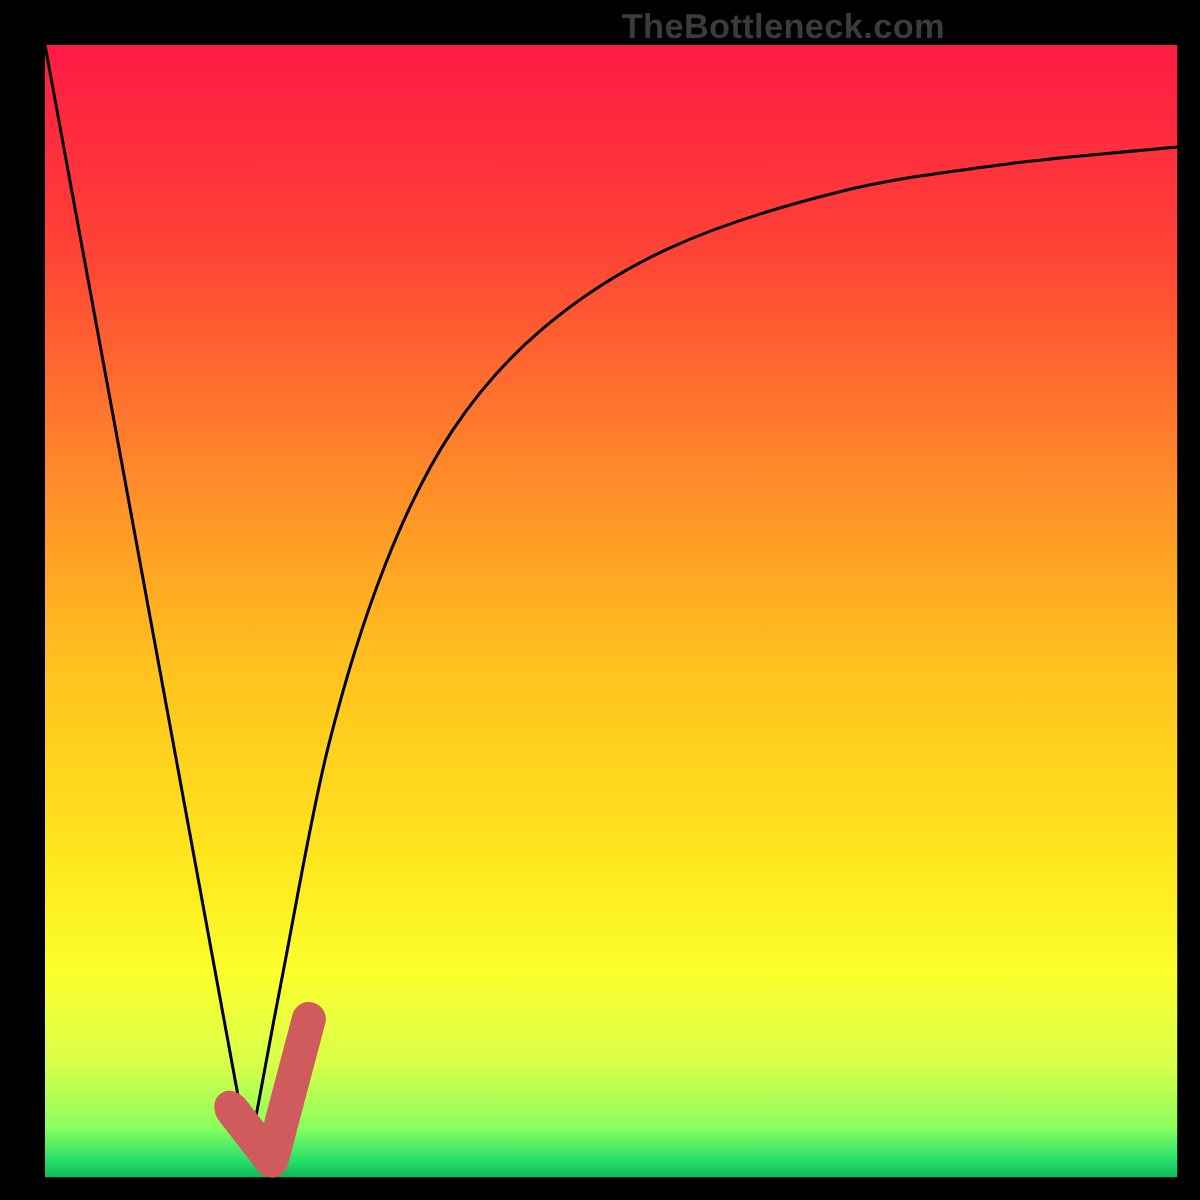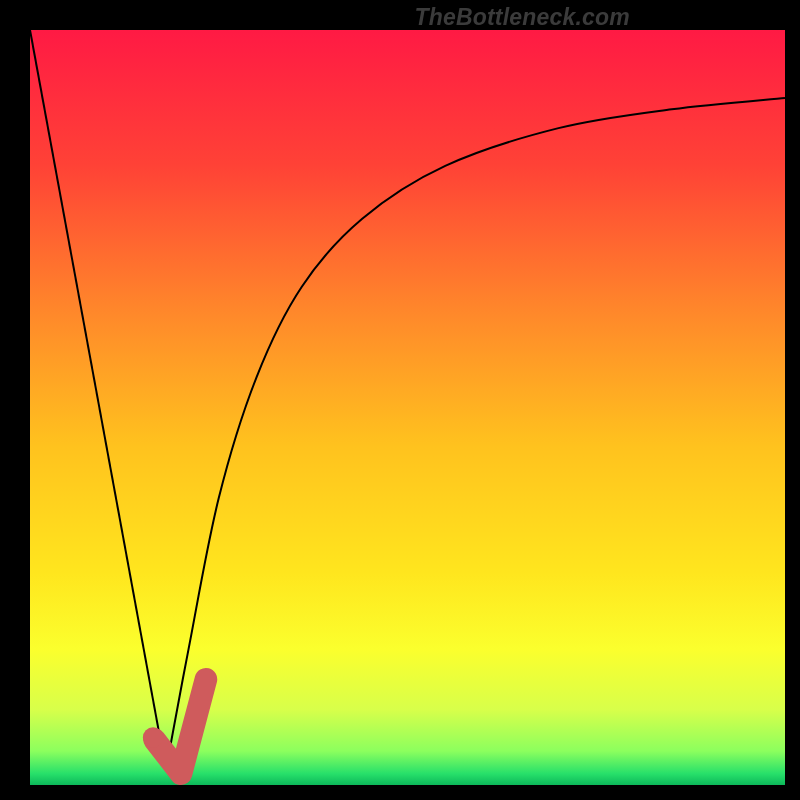--- a/index.html
+++ b/index.html
@@ -11,21 +11,20 @@
     background: #000;
     font-family: Arial, Helvetica, sans-serif;
   }
   .frame {
     position: absolute;
     left: 0;
     top: 0;
     width: 644px;
     height: 800px;
     background: #000;
-    font-style: italic;
   }
   .plot-area {
     position: absolute;
     left: 30px;
     top: 30px;
     width: 755px;
     height: 755px;
     
   }
   .gradient {

